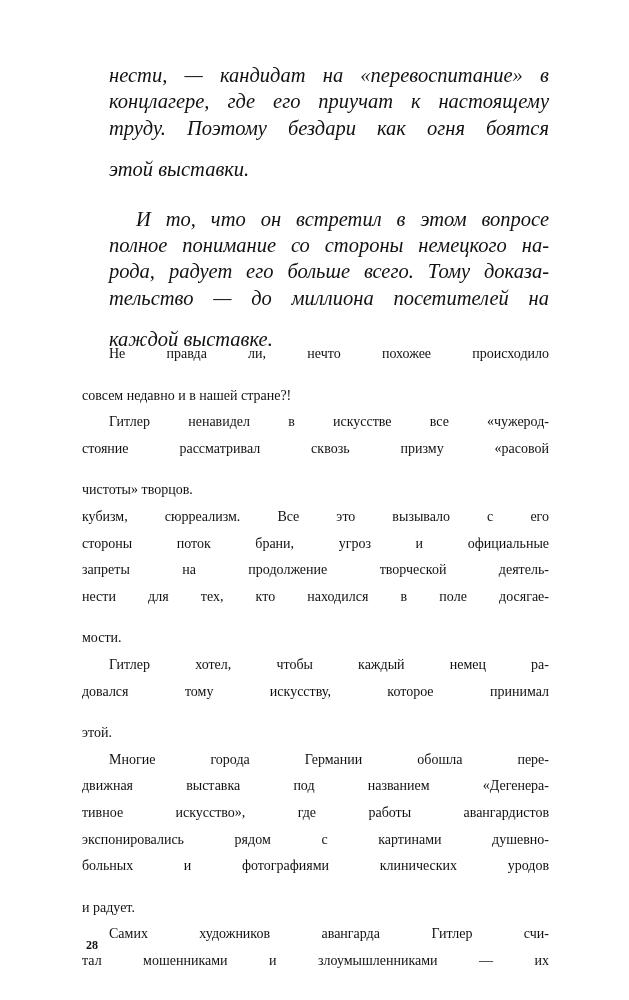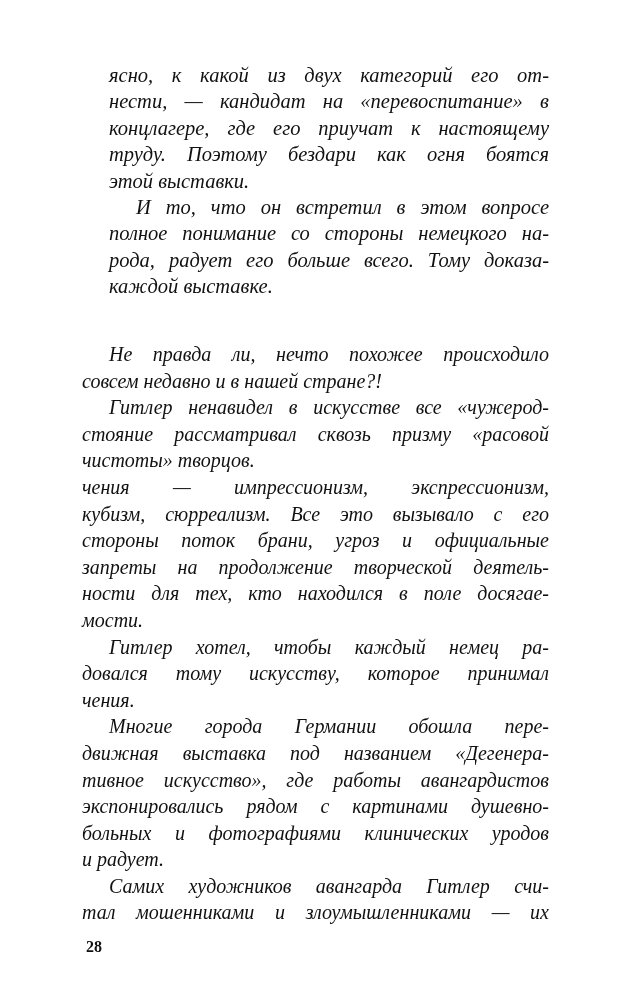--- a/index.html
+++ b/index.html
@@ -6,61 +6,60 @@
   body {
     width: 629px; height: 1000px; background: #ffffff; position: relative; overflow: hidden;
     font-family: "Liberation Serif", serif; color: #111111;
   }
   .italic-block {
     position: absolute; left: 109px; top: 62px; width: 440px;
     font-style: italic; font-size: 20.5px; line-height: 26.4px;
   }
   .body-block {
     position: absolute; left: 82px; top: 341px; width: 467px;
-    font-size: 20px; line-height: 26.6px; font-style: italic;
+    font-size: 14px; line-height: 26.6px;
   }
   .line { display: block; white-space: nowrap; text-align: justify; text-align-last: justify; }
-  .line.last { text-align-last: left; }
+  .line.last { text-align-last: left; margin-top: 15px; }
   .indent { padding-left: 27px; }
-  .italic-block .indent { padding-left: 27px; }
+  .italic-block .indent { padding-left: 27px; margin-top: 23px; }
   .page-number {
     position: absolute; left: 86px; top: 938px;
-    font-size: 16px; font-weight: bold; font-family: "Liberation Serif", serif;
+    font-size: 12px; font-weight: bold; font-family: "Liberation Serif", serif;
   }
 </style>
 </head>
 <body>
 
 <div class="italic-block">
-  <span class="line">ясно, к какой из двух категорий его от-</span>
   <span class="line">нести, — кандидат на «перевоспитание» в</span>
   <span class="line">концлагере, где его приучат к настоящему</span>
   <span class="line">труду. Поэтому бездари как огня боятся</span>
   <span class="line last">этой выставки.</span>
   <span class="line indent">И то, что он встретил в этом вопросе</span>
   <span class="line">полное понимание со стороны немецкого на-</span>
   <span class="line">рода, радует его больше всего. Тому доказа-</span>
+  <span class="line">тельство — до миллиона посетителей на</span>
   <span class="line last">каждой выставке.</span>
 </div>
 
 <div class="body-block">
   <span class="line indent">Не правда ли, нечто похожее происходило</span>
   <span class="line last">совсем недавно и в нашей стране?!</span>
   <span class="line indent">Гитлер ненавидел в искусстве все «чужерод-</span>
   <span class="line">стояние рассматривал сквозь призму «расовой</span>
   <span class="line last">чистоты» творцов.</span>
-  <span class="line">чения — импрессионизм, экспрессионизм,</span>
   <span class="line">кубизм, сюрреализм. Все это вызывало с его</span>
   <span class="line">стороны поток брани, угроз и официальные</span>
   <span class="line">запреты на продолжение творческой деятель-</span>
-  <span class="line">ности для тех, кто находился в поле досягае-</span>
+  <span class="line">нести для тех, кто находился в поле досягае-</span>
   <span class="line last">мости.</span>
   <span class="line indent">Гитлер хотел, чтобы каждый немец ра-</span>
   <span class="line">довался тому искусству, которое принимал</span>
-  <span class="line last">чения.</span>
+  <span class="line last">этой.</span>
   <span class="line indent">Многие города Германии обошла пере-</span>
   <span class="line">движная выставка под названием «Дегенера-</span>
   <span class="line">тивное искусство», где работы авангардистов</span>
   <span class="line">экспонировались рядом с картинами душевно-</span>
   <span class="line">больных и фотографиями клинических уродов</span>
   <span class="line last">и радует.</span>
   <span class="line indent">Самих художников авангарда Гитлер счи-</span>
   <span class="line">тал мошенниками и злоумышленниками — их</span>
 </div>
 

